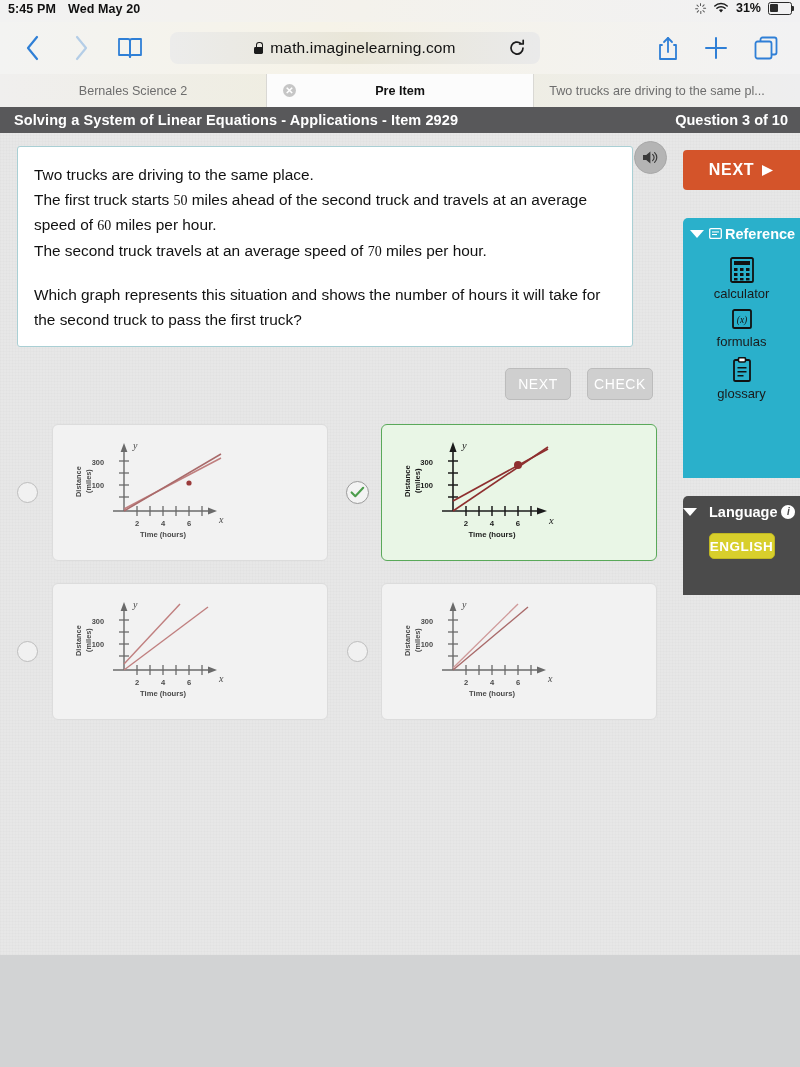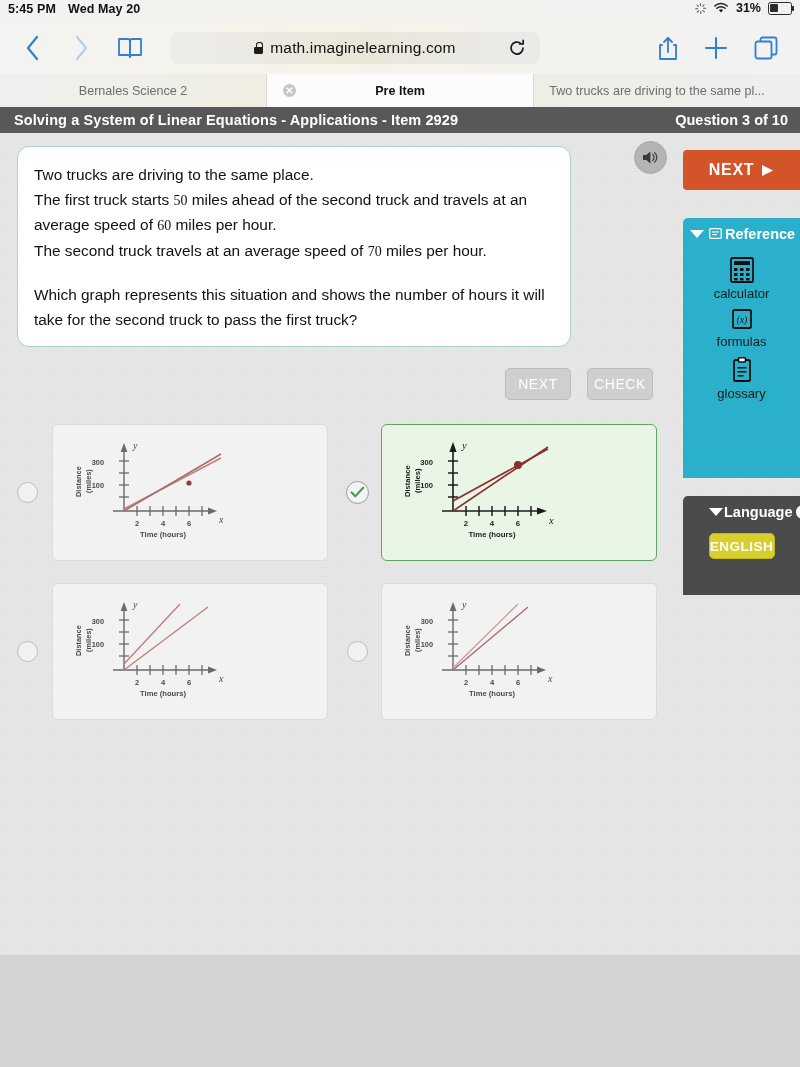--- a/index.html
+++ b/index.html
@@ -72,22 +72,22 @@
   
   .paper{position:absolute;left:0;top:133px;width:800px;height:822px;
     background:
       repeating-linear-gradient(0deg,rgba(0,0,0,.012) 0 1px,transparent 1px 3px),
       repeating-linear-gradient(90deg,rgba(0,0,0,.012) 0 1px,transparent 1px 3px),
       #e7e7e7;}
   .footerpad{position:absolute;left:0;top:955px;width:800px;height:112px;background:#d2d3d4;}
 
   
   .stem{
-    position:absolute;left:17px;top:146px;width:554px;min-height:192px;
-    background:#fff;border:1px solid #a9cfd4;border-radius:12px;box-sizing:border-box;
+    position:absolute;left:17px;top:146px;width:616px;min-height:192px;
+    background:#fff;border:1px solid #a9cfd4;border-radius:3px;box-sizing:border-box;
     padding:16px 22px 14px 16px;
   }
   .stem p{margin:0;font-size:15.4px;line-height:24.5px;color:#111;}
   .stem .gap{height:19px;}
   .num{font-family:"Liberation Serif", serif;font-size:14px;}
   .speaker{
     position:absolute;left:634px;top:141px;width:31px;height:31px;border-radius:50%;
     background:#b4b4b4;border:1px solid #a8a8a8;display:flex;align-items:center;justify-content:center;
   }
 
@@ -117,21 +117,21 @@
   .refpanel{position:absolute;left:683px;top:218px;width:117px;height:260px;background:#2ab0cb;
     border-radius:5px 0 0 0;}
   .refhdr{display:flex;align-items:center;height:31px;padding-left:7px;gap:5px;}
   .caret{width:0;height:0;border-left:7px solid transparent;border-right:7px solid transparent;
     border-top:8px solid #fff;}
   .refhdr .rlabel{color:#fff;font-size:14.5px;font-weight:700;display:flex;align-items:center;gap:3px;}
   .reftool{display:flex;flex-direction:column;align-items:center;margin-top:8px;}
   .reftool .tlabel{color:#1a1a1a;font-size:13px;margin-top:3px;}
   .langpanel{position:absolute;left:683px;top:496px;width:117px;height:99px;background:#4b4b4b;
     border-radius:5px 0 0 0;}
-  .langhdr{display:flex;align-items:center;height:31px;padding-left:7px;gap:1px;margin-left:19px;}
+  .langhdr{display:flex;align-items:center;height:31px;padding-left:0;gap:12px;}
   .langhdr .llabel{color:#fff;font-size:14.5px;font-weight:700;display:flex;align-items:center;gap:4px;}
   .infoi{width:14px;height:14px;border-radius:50%;background:#fff;color:#4b4b4b;font-size:10px;
     font-weight:700;font-style:italic;display:flex;align-items:center;justify-content:center;}
   .engbtn{margin:6px auto 0;width:66px;height:26px;background:#d8cf2c;border:1px solid #bfb722;
     border-radius:5px;color:#fff;font-size:13.5px;font-weight:700;letter-spacing:.5px;
     display:flex;align-items:center;justify-content:center;box-sizing:border-box;}
 </style>
 </head>
 <body>
 

